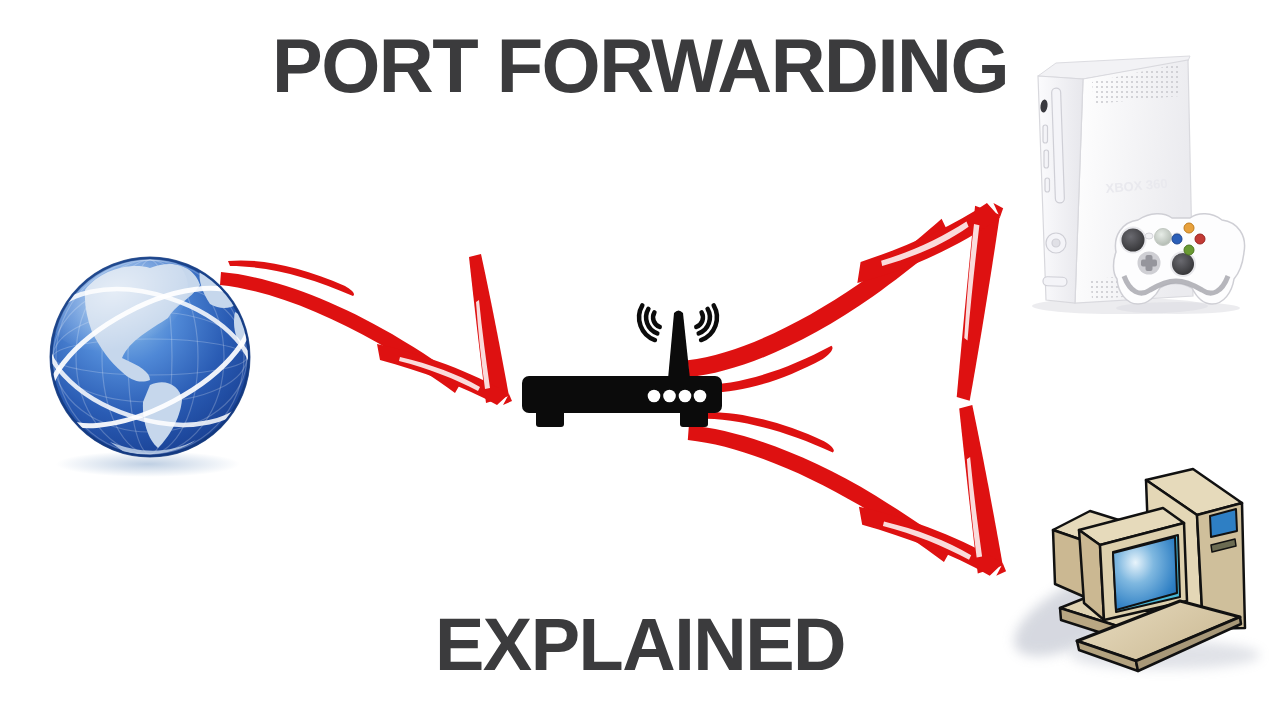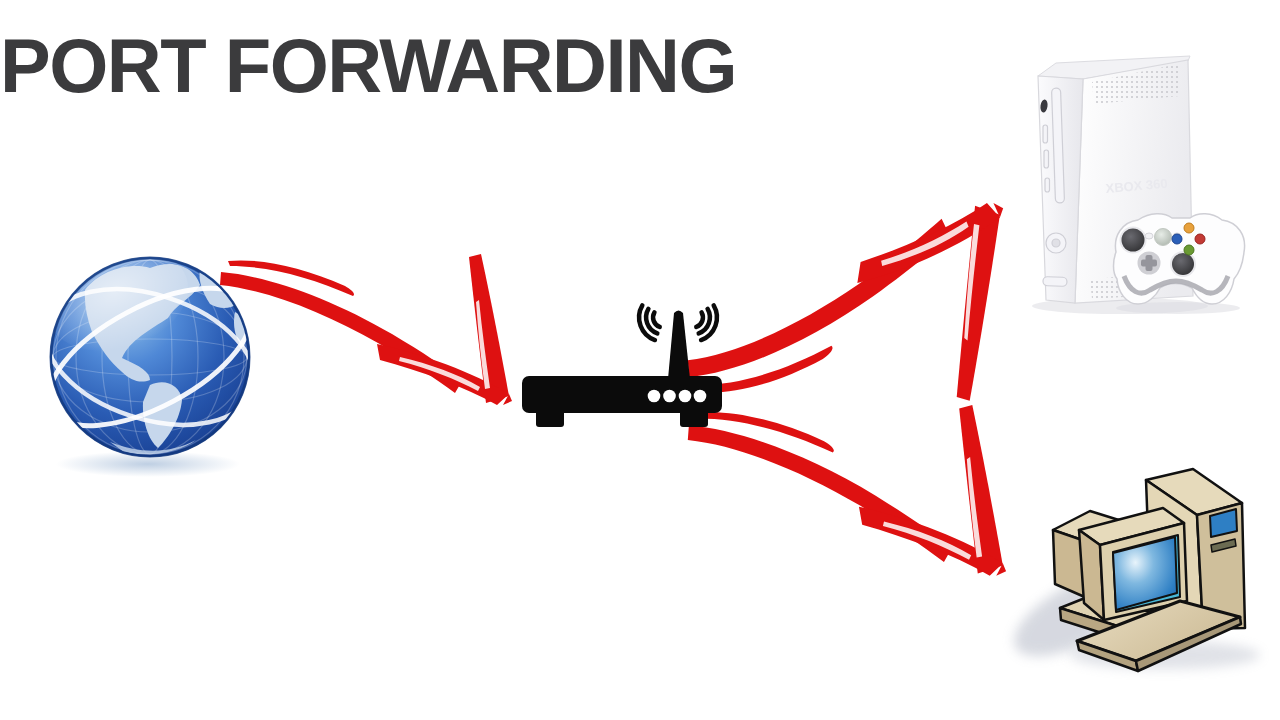--- a/index.html
+++ b/index.html
@@ -1,30 +1,31 @@
 <!DOCTYPE html>
 <html><head>
 <meta charset="utf-8">
 <style>
   html,body{margin:0;padding:0;background:#fff;}
   .canvas{position:relative;width:1280px;height:720px;background:#ffffff;overflow:hidden;
           font-family:"Liberation Sans",sans-serif;}
-  .title{position:absolute;left:0;right:0;text-align:left;font-weight:700;color:#3b3b3d;
+  .title{position:absolute;left:0;right:0;text-align:center;font-weight:700;color:#3b3b3d;
          letter-spacing:-1.5px;line-height:1;}
   .title.top{top:28px;font-size:76px;}
   .title.bottom{top:608px;font-size:74px;}
   svg{position:absolute;top:0;left:0;}
   text.emboss{font-family:"Liberation Sans",sans-serif;font-weight:700;}
 </style>
 </head>
 <body>
 
 <div class="canvas">
 
   <div class="title top">PORT FORWARDING</div>
+  <div class="title bottom">EXPLAINED</div>
 
   <svg width="1280" height="720" viewBox="0 0 1280 720">
     <defs>
       <radialGradient id="gOcean" cx="0.38" cy="0.28" r="0.85">
         <stop offset="0" stop-color="#8fc0ea"></stop>
         <stop offset="0.3" stop-color="#4f88d6"></stop>
         <stop offset="0.6" stop-color="#2a5cb4"></stop>
         <stop offset="0.85" stop-color="#1b4498"></stop>
         <stop offset="1" stop-color="#123369"></stop>
       </radialGradient>

